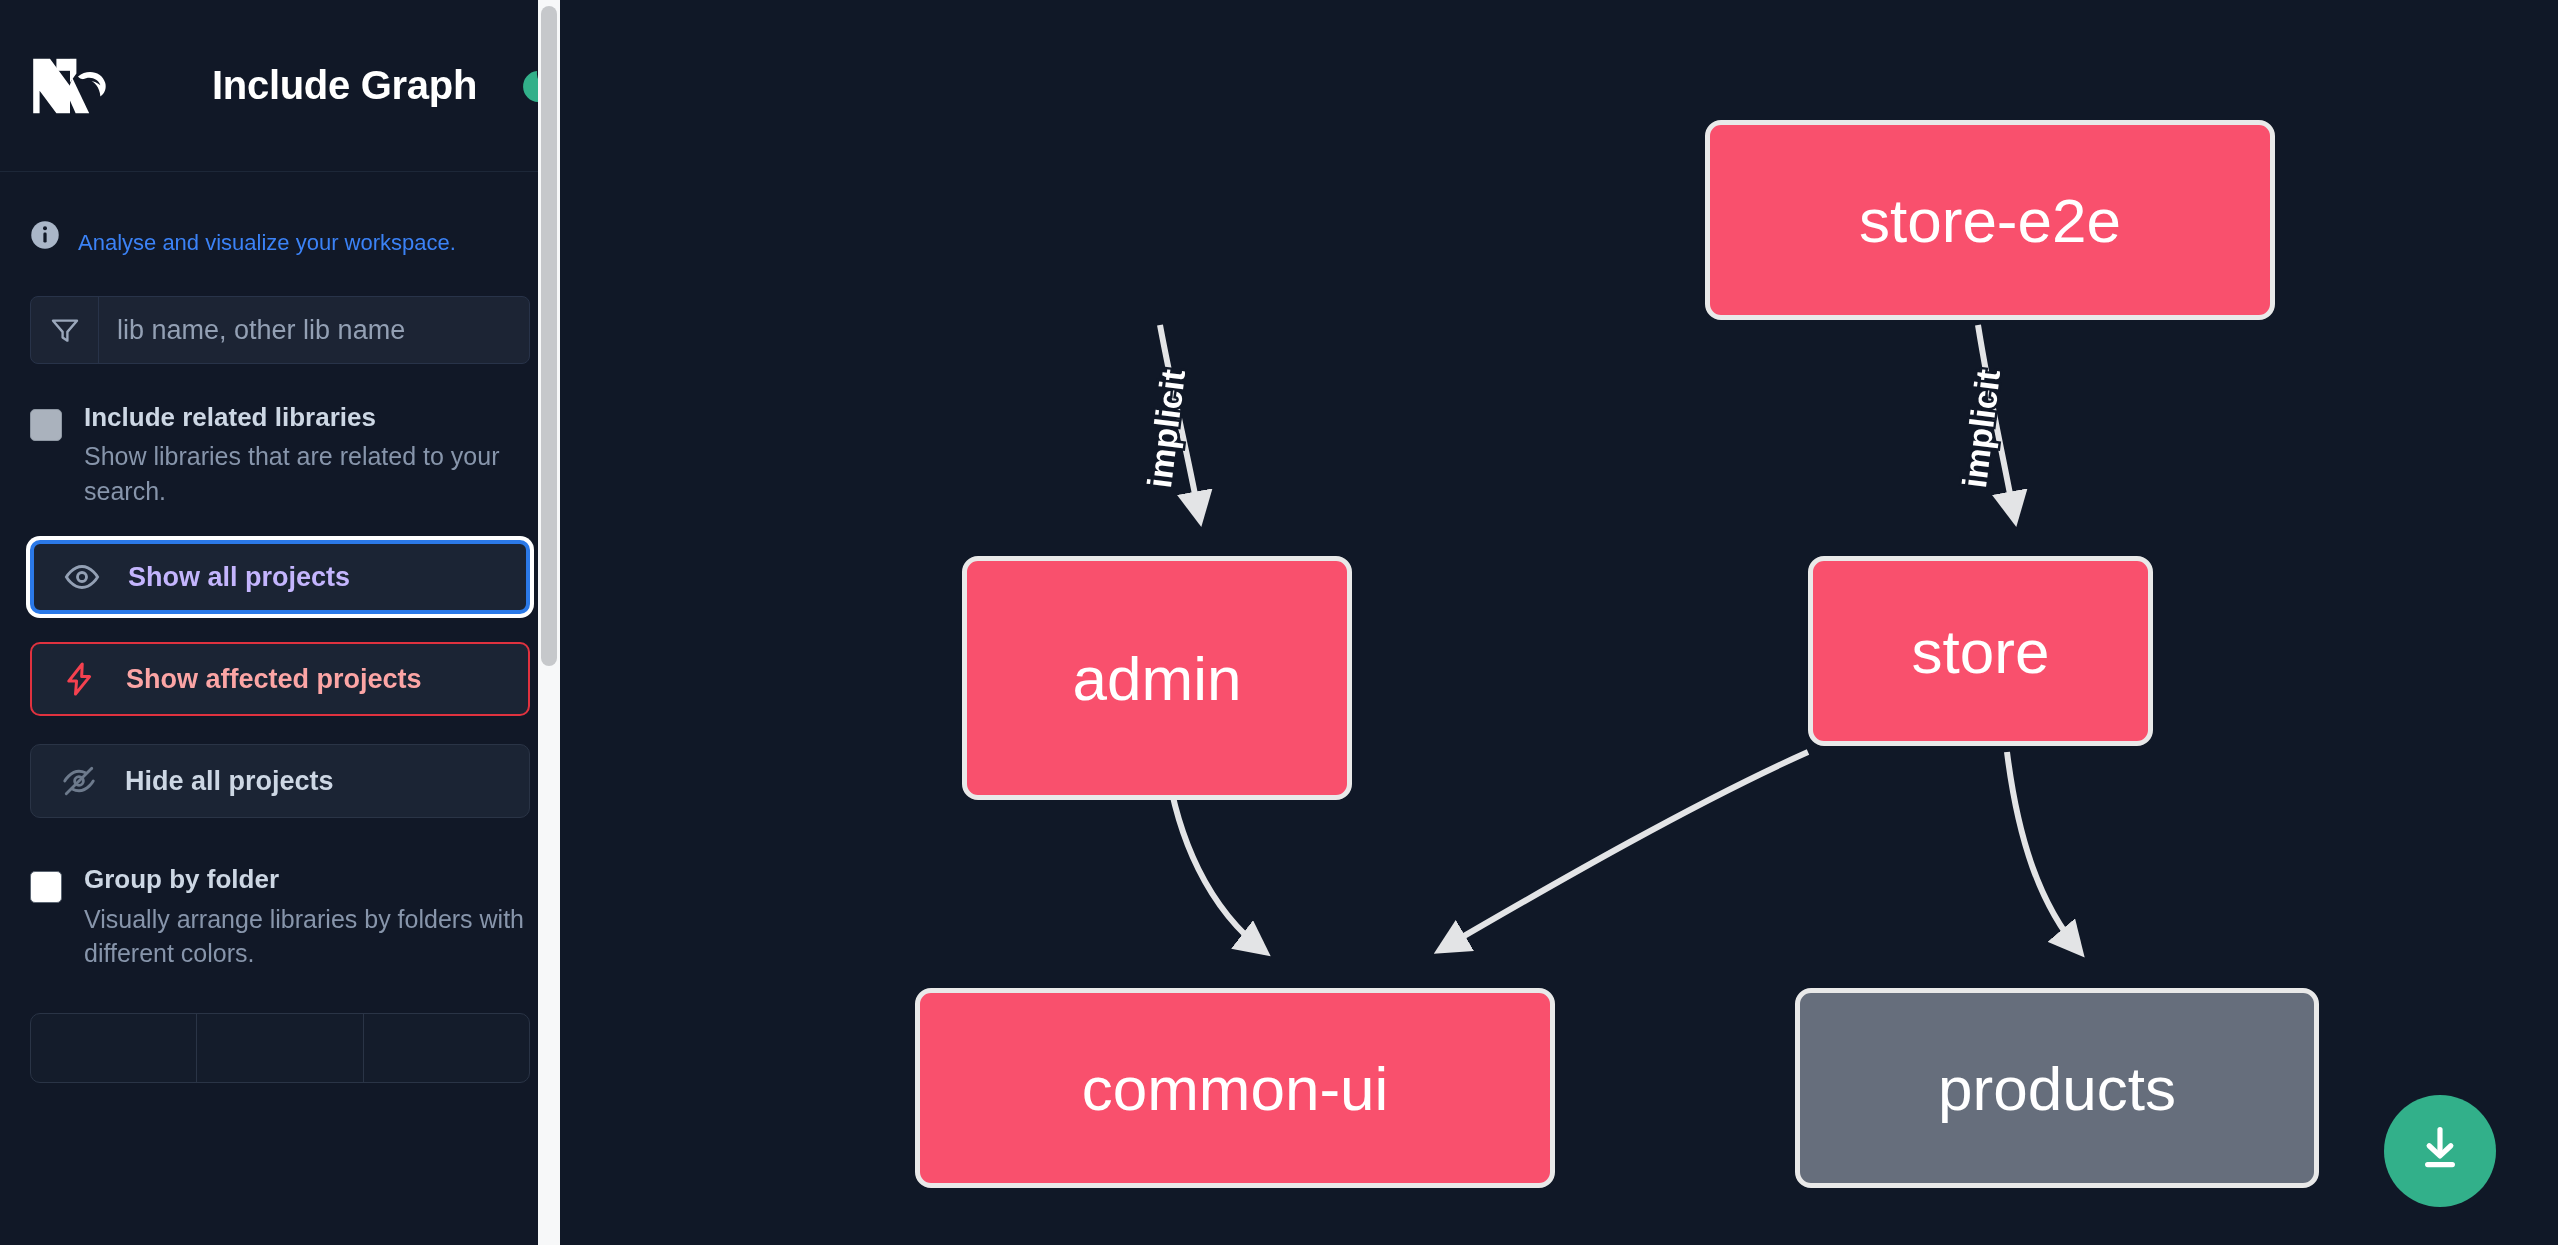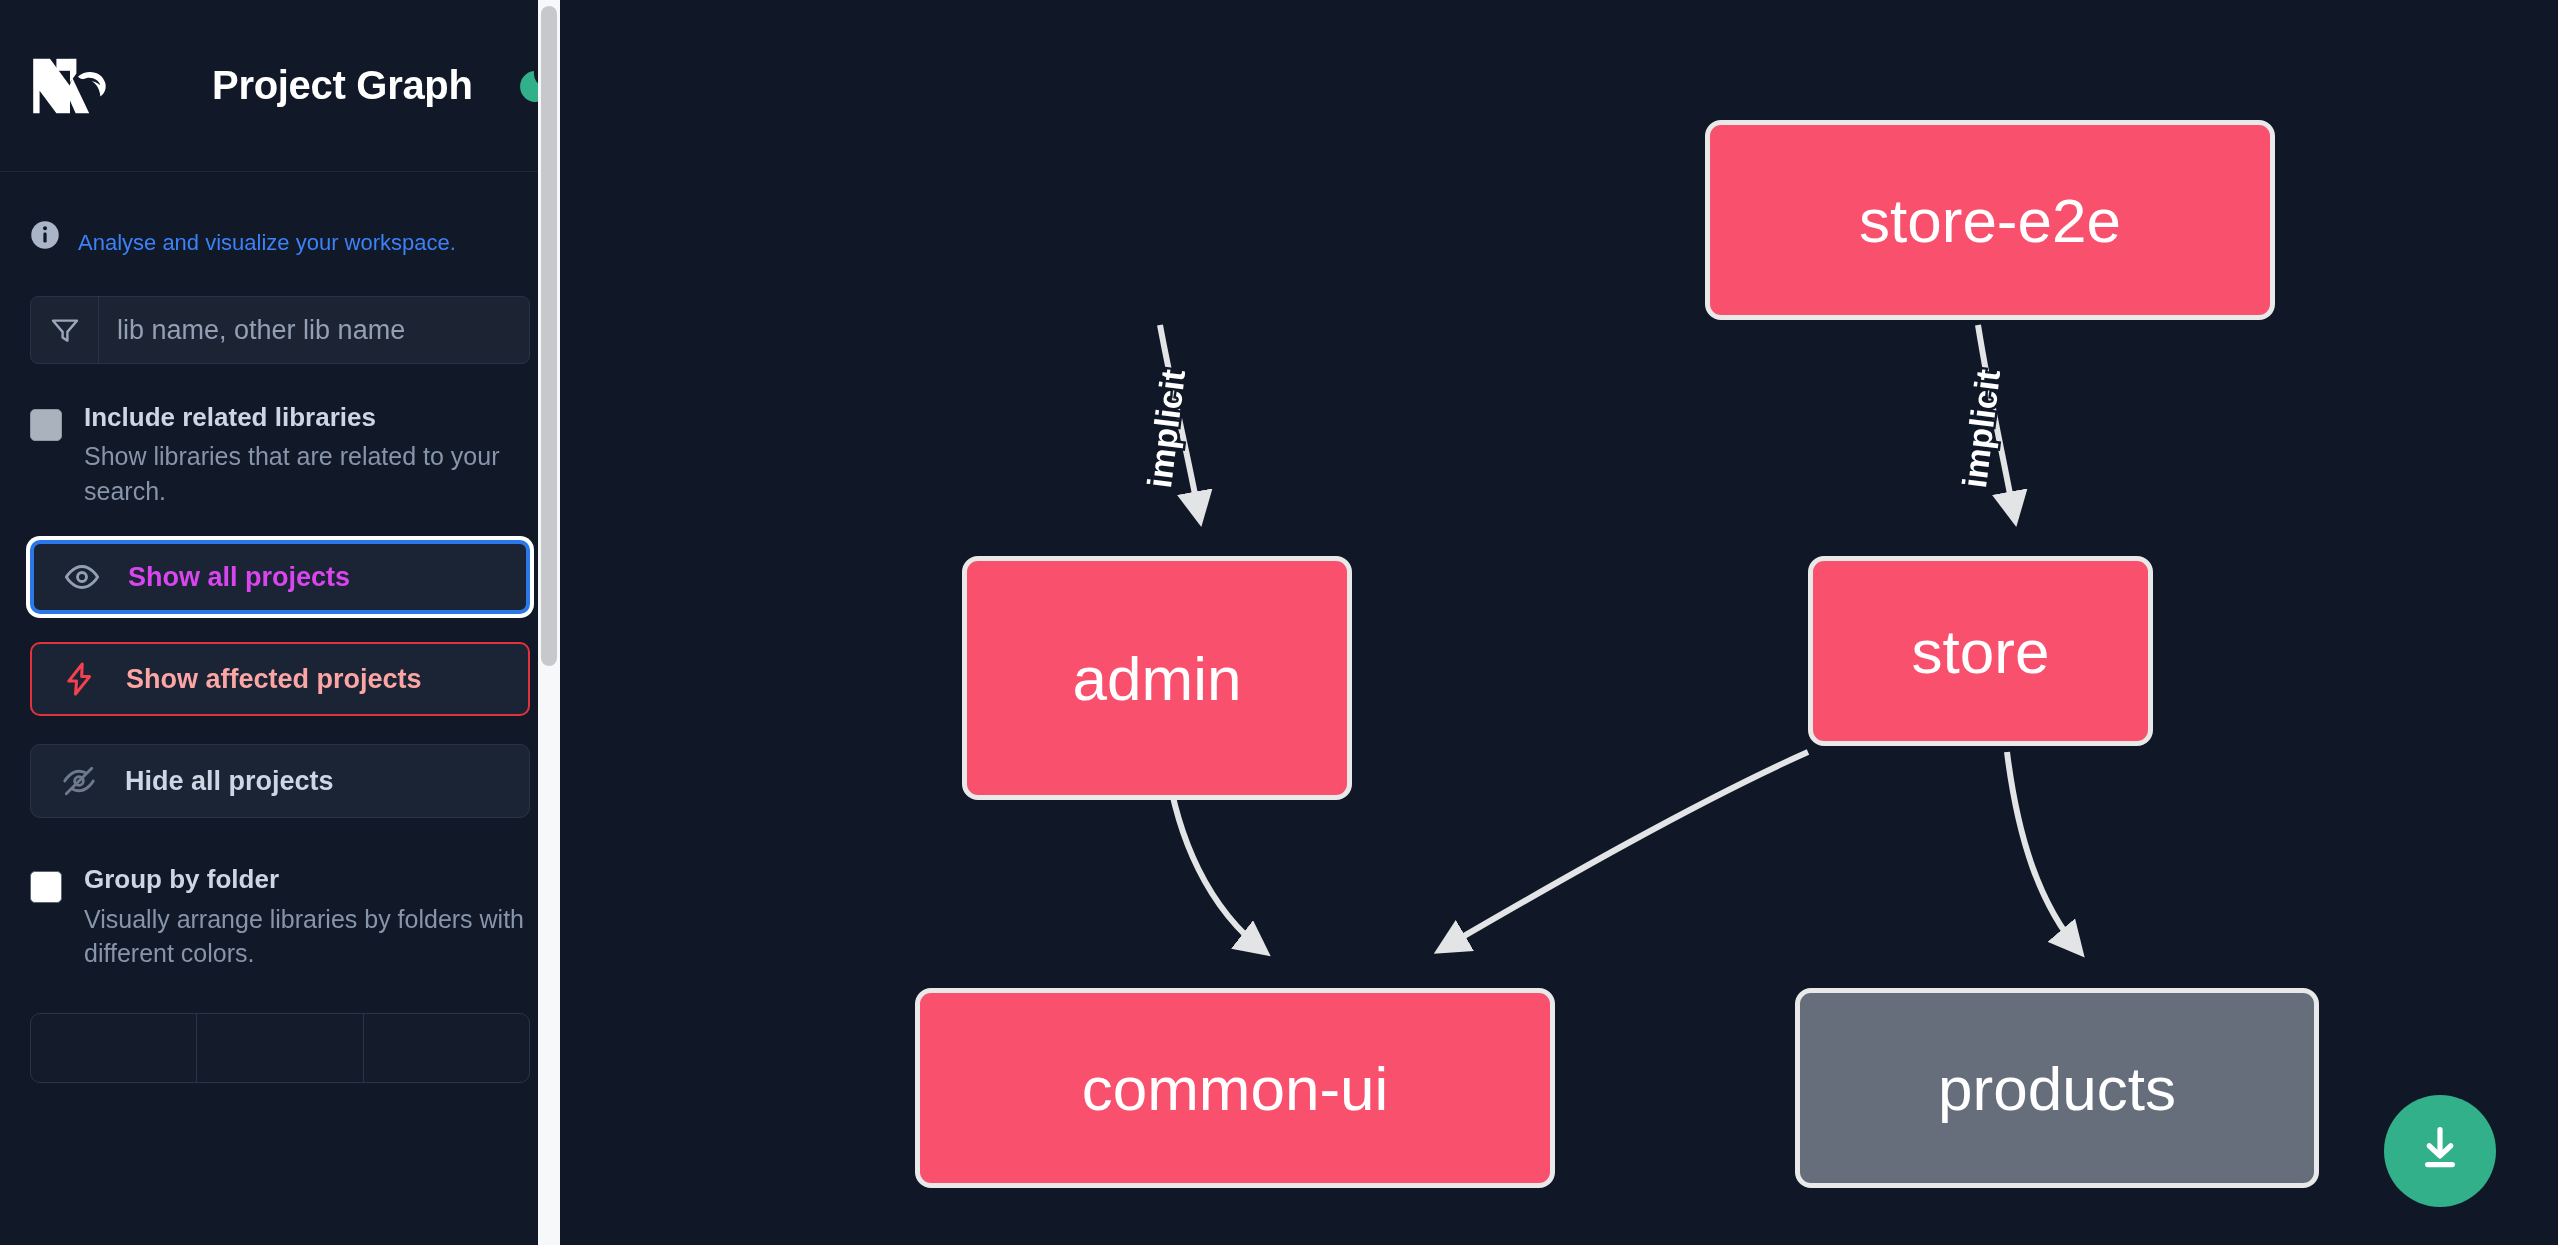--- a/index.html
+++ b/index.html
@@ -129,21 +129,21 @@
     user-select: none;
   }
   .btn { background: #1b2434; }
   .btn-label { font-size: 27px; font-weight: 700; white-space: nowrap; }
 
   .btn.primary {
     border: 4px solid #2b79e8;
     box-shadow: 0 0 0 4px #ffffff;
     margin-top: 32px;
   }
-  .btn.primary .btn-label { color: #d946ef; }
+  .btn.primary .btn-label { color: #c4b5fd; }
 
   .btn.danger { border: 2px solid #e0323f; }
   .btn.danger .btn-label { color: #fca5a5; }
 
   .btn.muted { border: 1px solid #2a3446; }
   .btn.muted .btn-label { color: #cdd7e4; }
 
   .icon-slot { width: 40px; display: flex; align-items: center; justify-content: center; flex: 0 0 40px; }
 
   .bottom-group {
@@ -217,21 +217,21 @@
     <div class="sb-header">
       <span class="nx-logo">
         <svg viewBox="0 0 120 80" width="96" height="66" aria-hidden="true">
           <path fill="#ffffff" d="M4 74V6h21l25 34V6h8v18.5l-8 11V74H33L12 46v28z"></path>
           <rect fill="#ffffff" x="33" y="6" width="17" height="15"></rect>
           <path fill="#ffffff" d="M53 30 L74 74 H57 L46 49 Z"></path>
           <path fill="#ffffff" d="M60 28c12-10 30-6 34 8 2 7-1 14-6 17-1-11-7-19-16-21-5-1-9 0-12-4z"></path>
           <path fill="#111827" d="M66 32c9-5 19-1 22 7-5-4-11-6-17-5-2 0-4-1-5-2z"></path>
         </svg>
       </span>
-      <span class="app-title">Project Graph</span>
+      <span class="app-title">Include Graph</span>
       <span class="theme-toggle">
         <svg viewBox="0 0 24 24" width="40" height="40" aria-hidden="true">
           <path fill="#32b08a" d="M21 13.2A9 9 0 0 1 10.8 3 9.3 9.3 0 1 0 21 13.2z"></path>
         </svg>
       </span>
     </div>
 
     <div class="sb-body">
 
       <div class="info-row">

